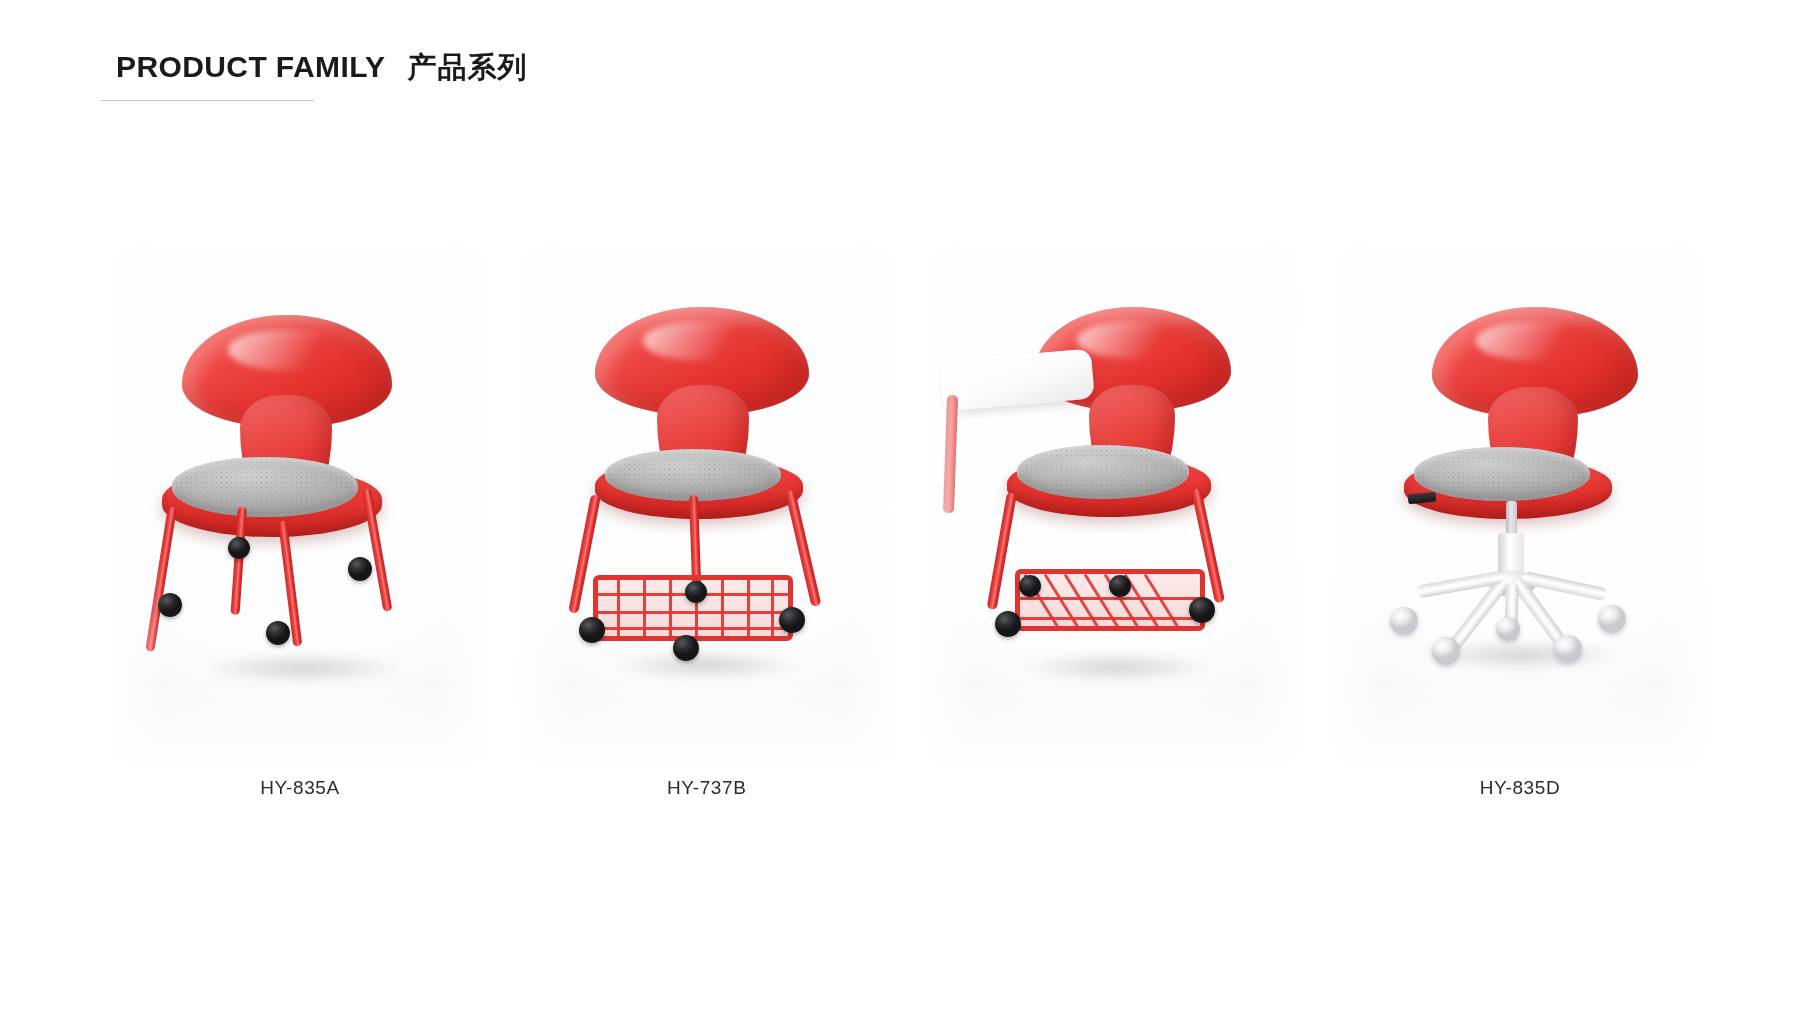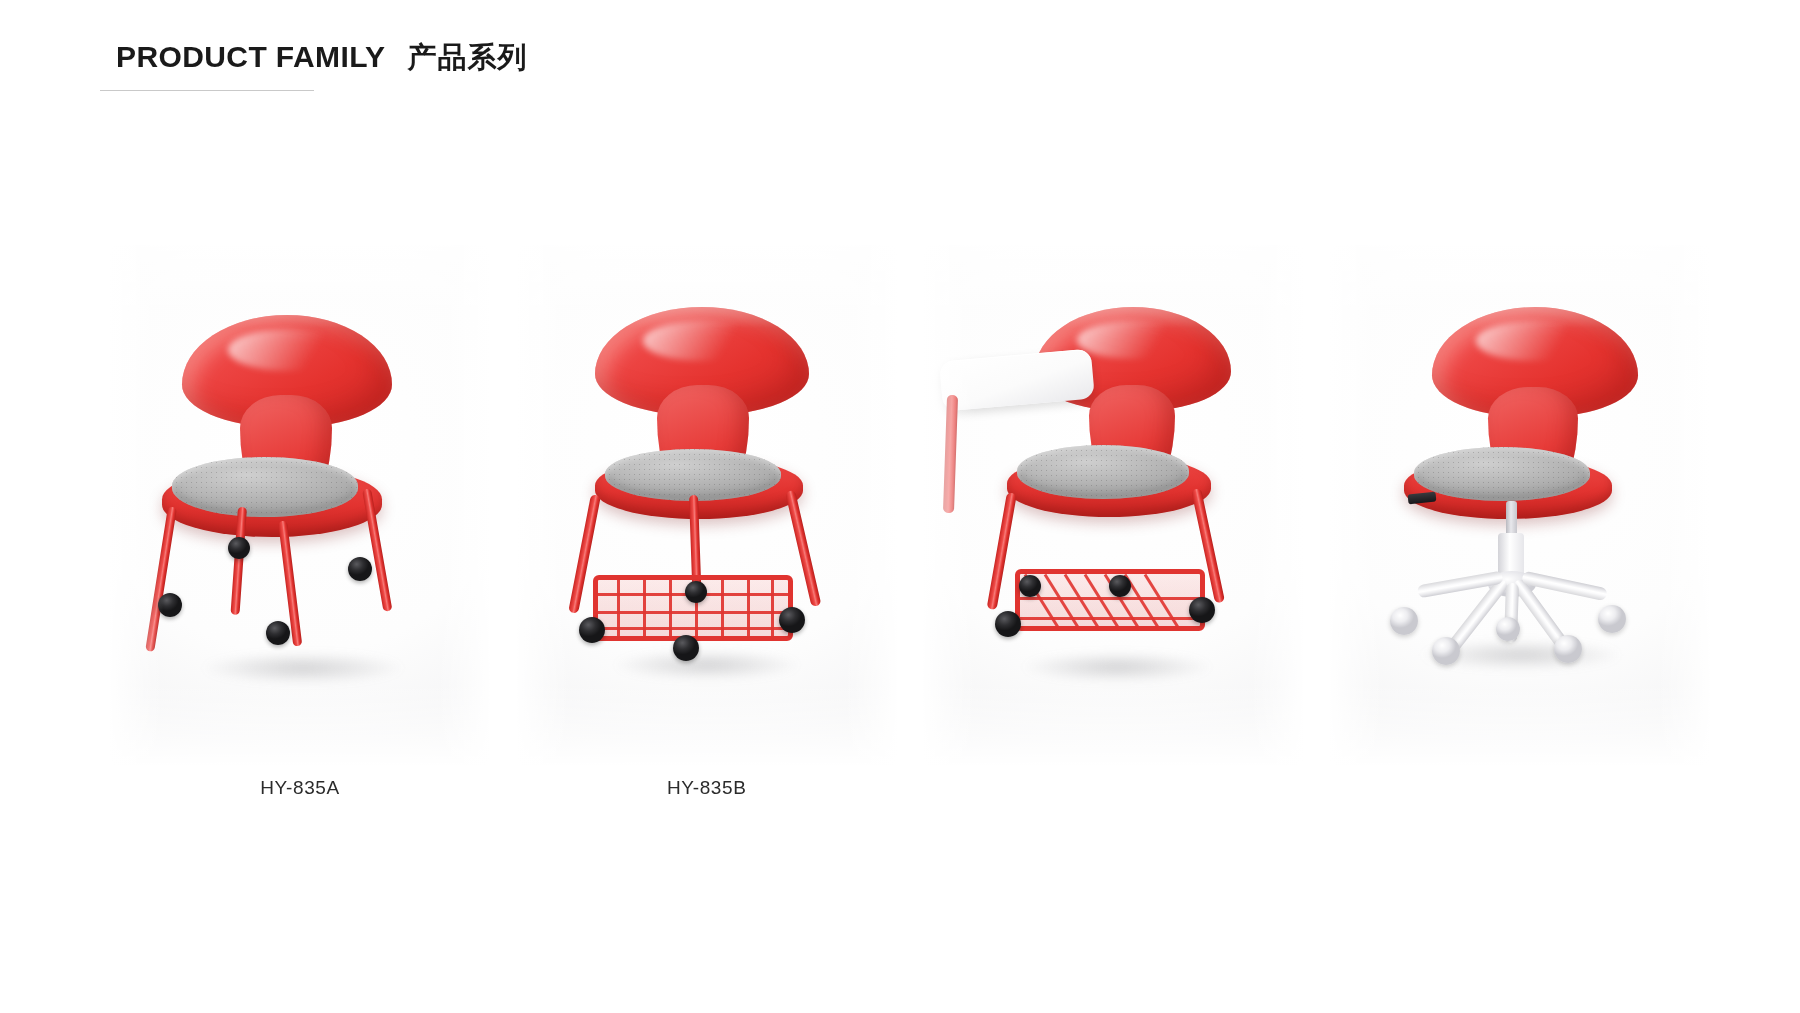--- a/index.html
+++ b/index.html
@@ -5,21 +5,21 @@
   html,body{margin:0;padding:0;}
   body{
     width:1800px;height:1013px;
     background:#ffffff;
     font-family:"Liberation Sans","DejaVu Sans",sans-serif;
     overflow:hidden;position:relative;
   }
   .page{position:absolute;inset:0;}
 
   
-  .header{position:absolute;left:116px;top:38px;}
+  .header{position:absolute;left:116px;top:48px;}
   .title-row{display:flex;align-items:baseline;white-space:nowrap;}
   .title-en{
     font-size:30px;font-weight:bold;color:#1a1a1a;
     letter-spacing:.4px;
   }
   .title-cn{
     font-size:29px;font-weight:bold;color:#1a1a1a;
     margin-left:22px;letter-spacing:1px;
     font-family:"DejaVu Sans","Liberation Sans",sans-serif;
   }
@@ -239,21 +239,21 @@
             <div class="wire-h" style="top:36px;"></div>
             <div class="wire-h" style="top:52px;"></div>
           </div>
 
           <div class="caster" style="left:62px;top:372px;width:26px;height:26px;"></div>
           <div class="caster" style="left:262px;top:362px;width:26px;height:26px;"></div>
           <div class="caster" style="left:156px;top:390px;width:26px;height:26px;"></div>
           <div class="caster" style="left:168px;top:336px;width:22px;height:22px;"></div>
         </div>
       </div>
-      <div class="caption">HY-835B</div>
+      <div class="caption">HY-737B</div>
     </div>
 
     <div class="card">
       <div class="photo">
         <div class="chair">
           <div class="shadow-blob" style="left:58px;top:400px;width:272px;height:44px;"></div>
 
           <div class="back-shell back-wing" style="left:112px;top:62px;width:196px;height:104px;"></div>
           <div class="back-shell back-stem" style="left:166px;top:140px;width:86px;height:110px;"></div>
           <div class="gloss" style="left:154px;top:76px;width:112px;height:38px;"></div>
@@ -312,16 +312,17 @@
           <div class="leg-white" style="left:186px;top:332px;width:13px;height:86px;transform:rotate(-78deg);"></div>
           <div class="leg-white" style="left:176px;top:338px;width:13px;height:60px;transform:rotate(2deg);"></div>
 
           <div class="caster-w" style="left:60px;top:362px;width:28px;height:28px;"></div>
           <div class="caster-w" style="left:268px;top:360px;width:28px;height:28px;"></div>
           <div class="caster-w" style="left:102px;top:392px;width:28px;height:28px;"></div>
           <div class="caster-w" style="left:224px;top:390px;width:28px;height:28px;"></div>
           <div class="caster-w" style="left:166px;top:372px;width:24px;height:24px;"></div>
         </div>
       </div>
+      <div class="caption">HY-835D</div>
     </div>
 
   </div>
 </div>
 
 </body></html>

